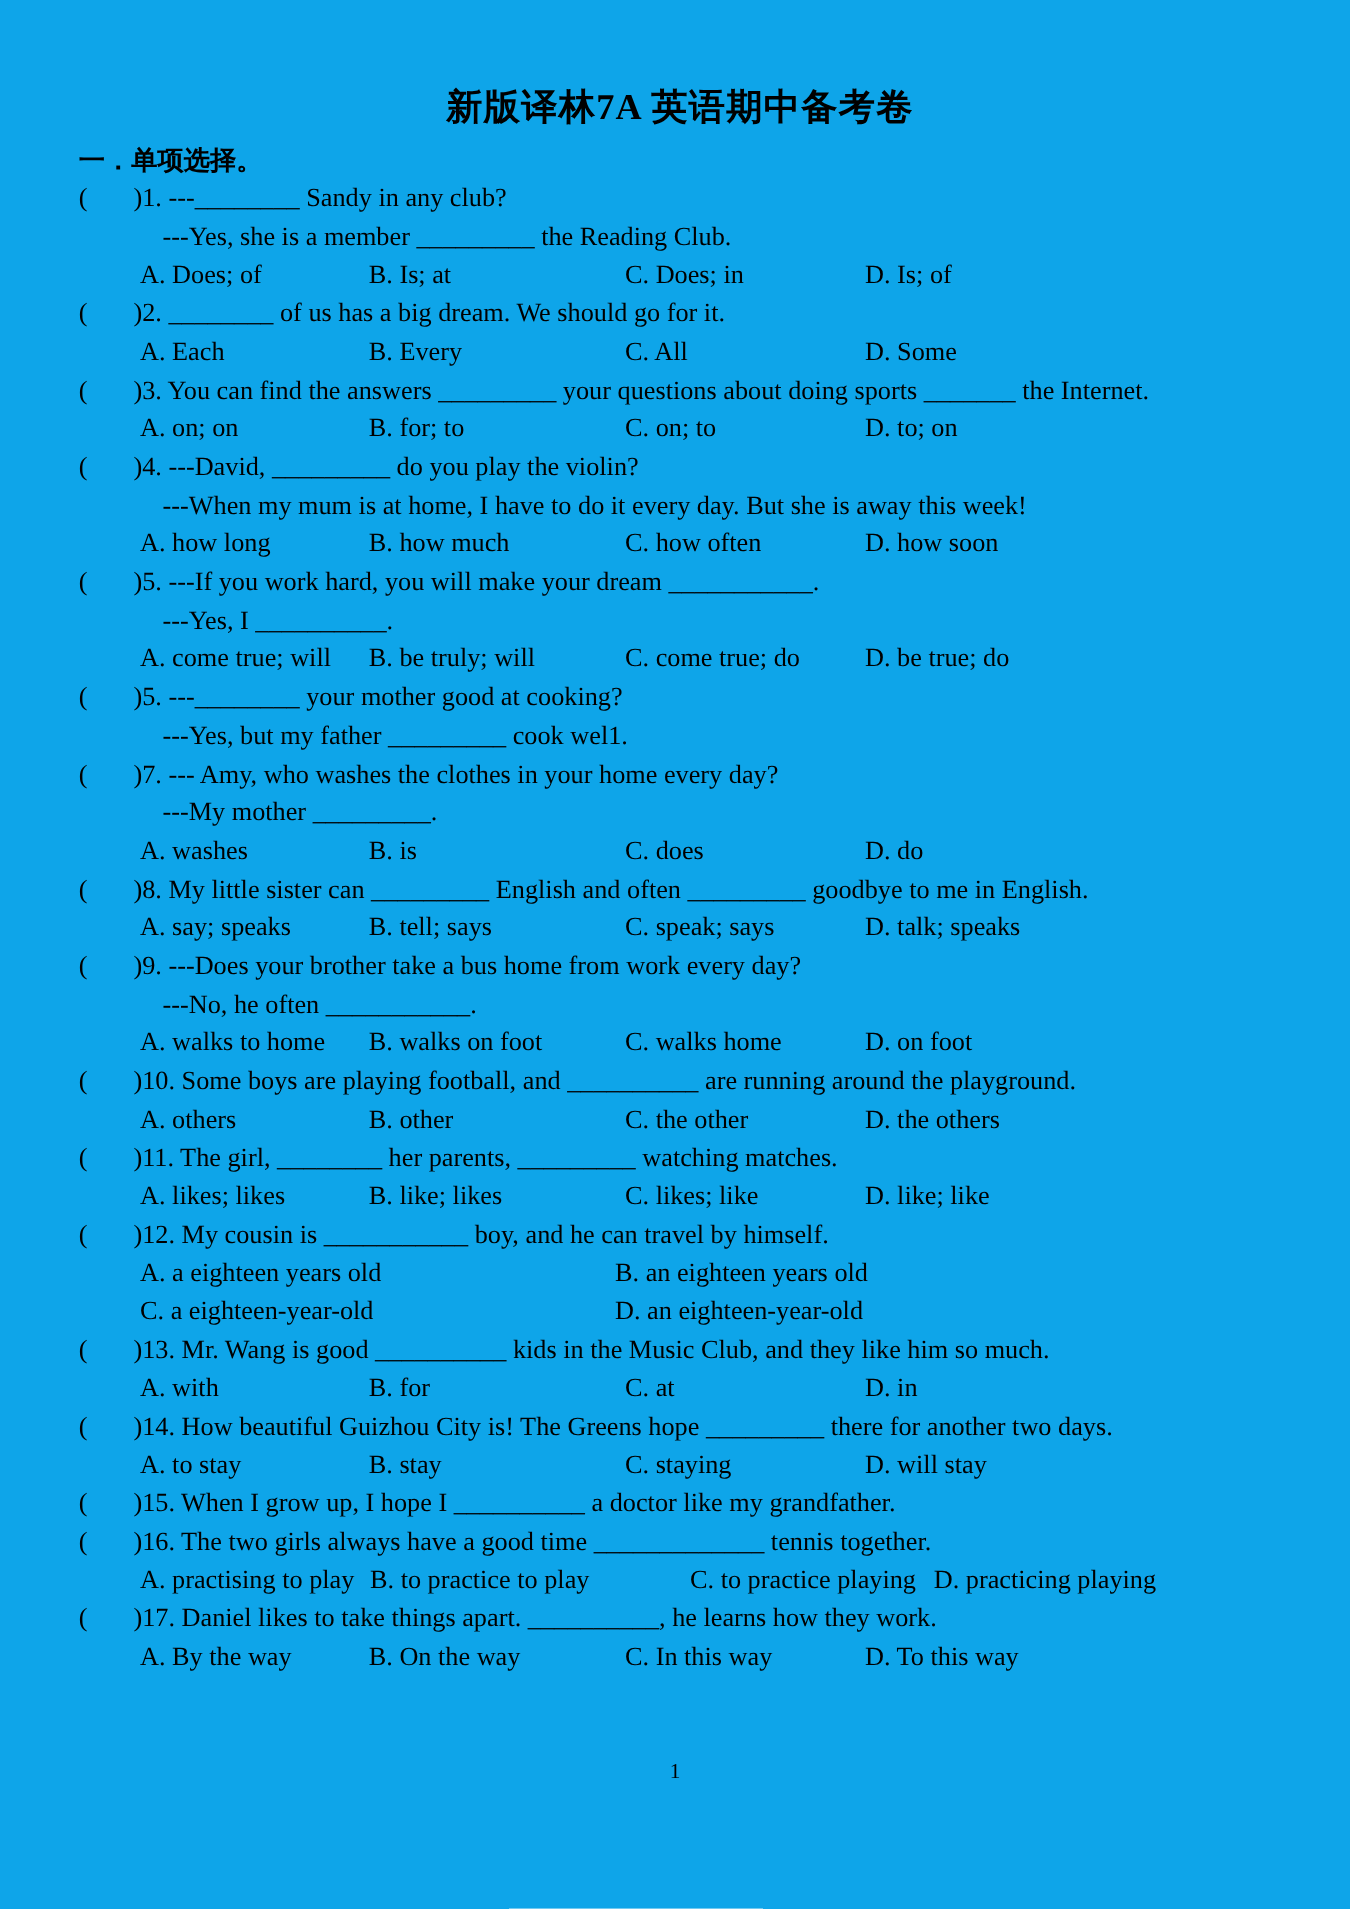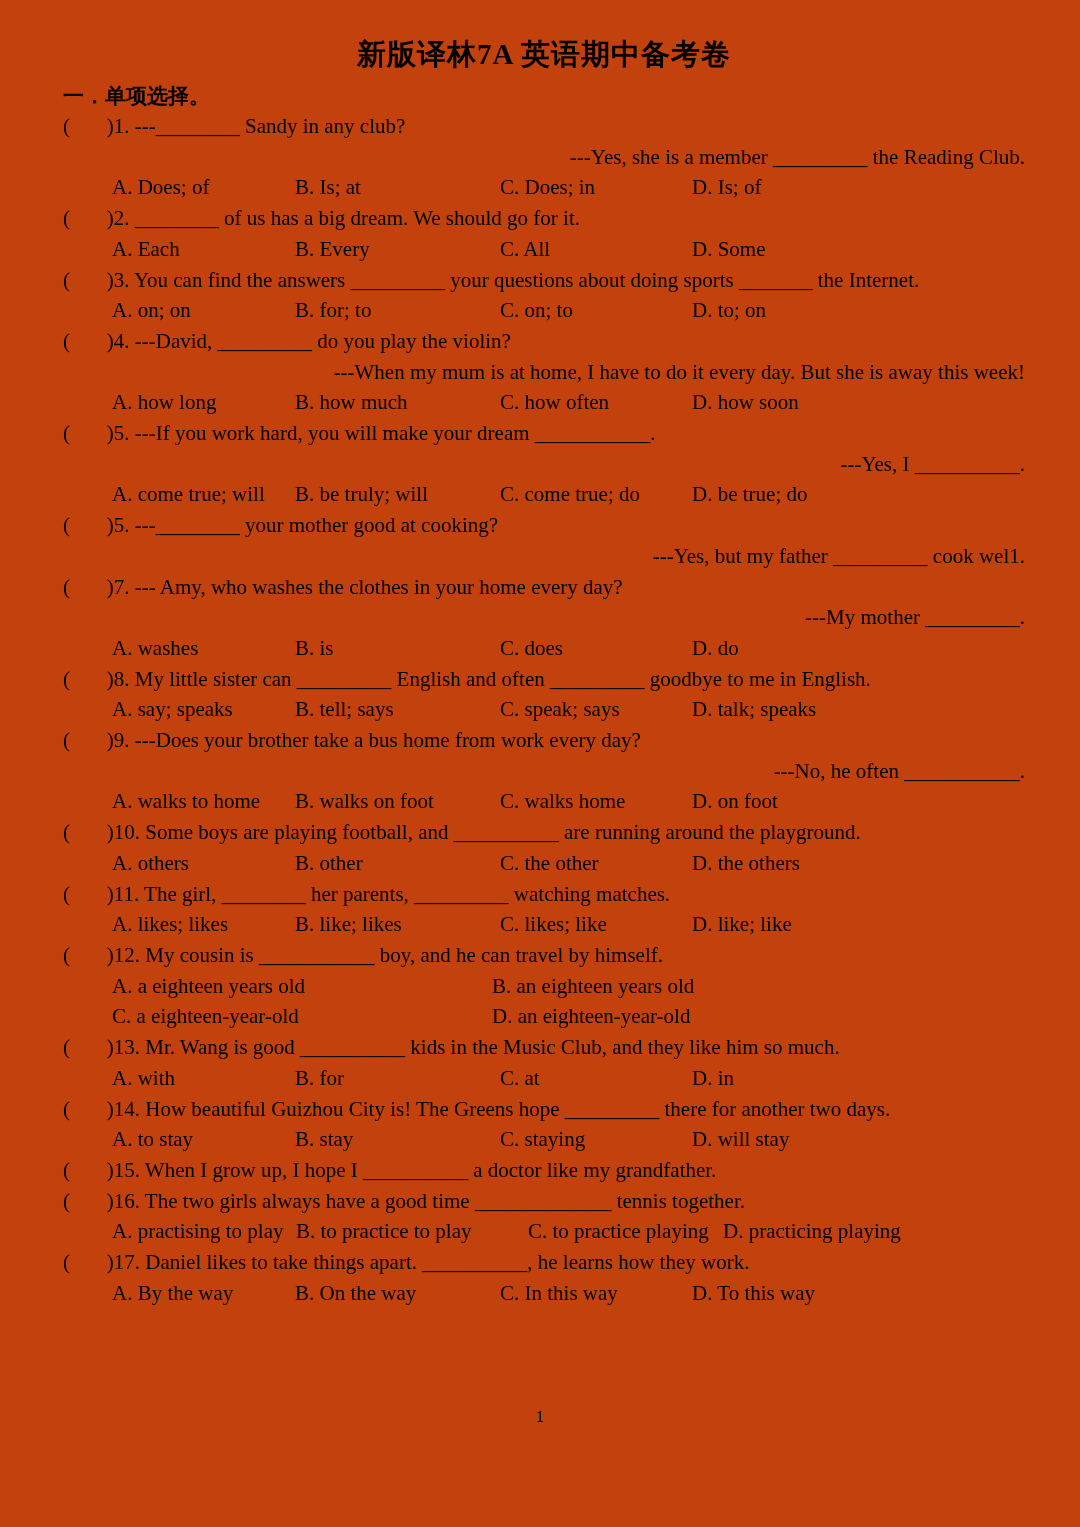--- a/index.html
+++ b/index.html
@@ -1,26 +1,26 @@
 <!DOCTYPE html>
 <html><head>
 <meta charset="utf-8">
 <style>
   html, body { margin: 0; padding: 0; background: #ffffff; }
   .page {
     position: relative;
     width: 1080px;
     height: 1527px;
     margin: 0 auto;
-    background: #c2410c;
+    background: #0ea5e9;
     color: #000000;
     font-family: "Liberation Serif", "DejaVu Serif", serif;
     font-size: 21px;
     box-sizing: border-box;
-    padding: 36px 55px 0 63px;
+    padding: 68px 55px 0 63px;
     overflow: hidden;
   }
   .title {
     margin: 0 0 0 0;
     text-align: center;
     font-size: 29px;
     font-weight: bold;
     line-height: 36px;
     letter-spacing: 1px;
     white-space: pre-wrap;
@@ -30,35 +30,35 @@
     margin-top: 9px;
     font-size: 21px;
     line-height: 30px;
     white-space: pre-wrap;
   }
   .question { margin: 0; }
   .line {
     line-height: 30.7px;
     white-space: pre-wrap;
   }
-  .line.reply { padding-left: 67px; text-align: right; }
+  .line.reply { padding-left: 67px; }
   .opt-row {
     padding-left: 49px;
     line-height: 30.7px;
     display: flex;
     align-items: flex-end;
   }
   .opt { white-space: pre; flex: 0 0 auto; }
   .opt-row.four .opt:nth-child(1) { width: 183px; }
   .opt-row.four .opt:nth-child(2) { width: 193px; }
   .opt-row.four .opt:nth-child(3) { width: 192px; margin-left: 12px; }
   .opt-row.two  .opt:nth-child(1) { width: 380px; }
   .opt-row.q16  .opt:nth-child(1) { width: 184px; }
   .opt-row.q16  .opt:nth-child(2) { width: 232px; font-family: Liberation Serif, serif; }
-  .opt-row.q16  .opt:nth-child(3) { width: 195px; }
+  .opt-row.q16  .opt:nth-child(3) { width: 195px; margin-left: 24px; }
   .page-number {
     position: absolute;
     left: 0;
     right: 0;
     top: 1406px;
     text-align: center;
     font-size: 17px;
     line-height: 22px;
   }
 </style>

